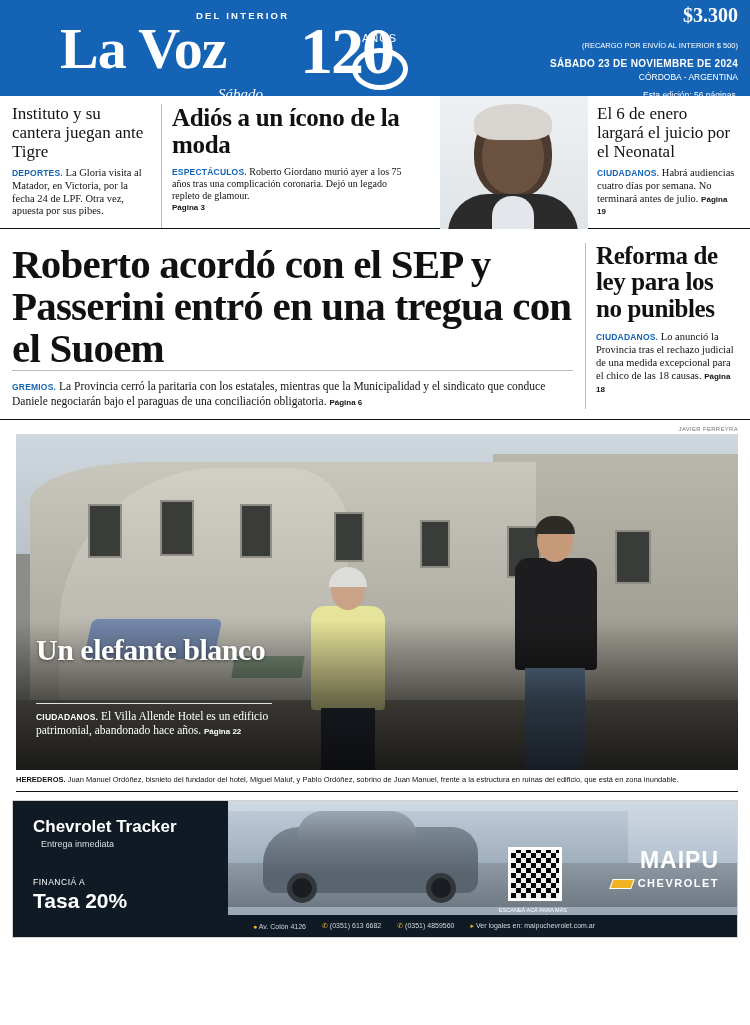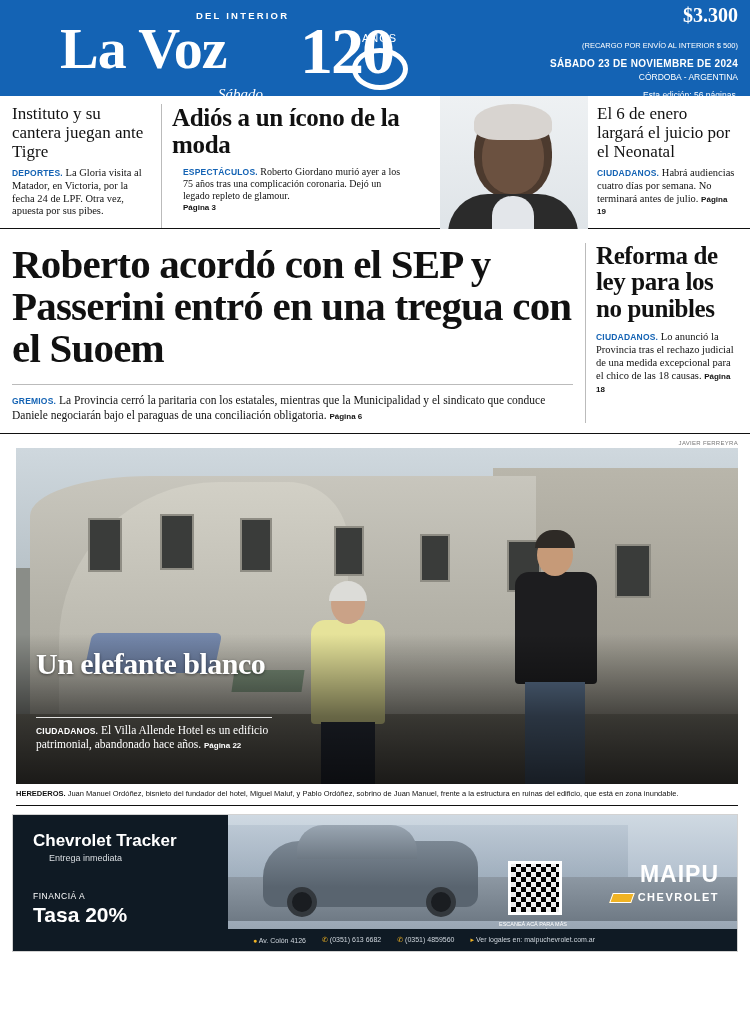--- a/index.html
+++ b/index.html
@@ -109,21 +109,21 @@
 
   .kicker {
     font-family:"Liberation Sans", sans-serif;
     font-size:8.5px; font-weight:700; color:#1463b4;
     letter-spacing:.2px;
   }
   .t-body {
     font-size:10.5px; line-height:1.22; margin-top:6px; text-align:left;
   }
   .t-body2 {
-    font-size:10px; line-height:1.22; margin-top:8px;margin-left:11px;
+    font-size:10px; line-height:1.22; margin-top:8px;
   }
   .pagina { font-family:"Liberation Sans", sans-serif; font-size:8px; font-weight:700; }
 
   
   .portrait {
     position:absolute; right:-2px; top:-8px;
     width:148px; height:133px;
     overflow:hidden;
   }
   .portrait .sky { position:absolute; inset:0; background:linear-gradient(#eef1f3,#dfe4e8); }
@@ -153,21 +153,21 @@
     display:flex;
     padding:14px 12px 10px 12px;
     border-bottom:1.5px solid #111;
   }
   .mb-left { flex:1; padding-right:12px; border-right:1px solid #bbb; }
   .mb-right { width:152px; padding-left:10px; }
   .mb-headline {
     font-size:41px; line-height:1.03; font-weight:700; letter-spacing:-.8px;
   }
   .mb-lead {
-    margin-top:14px; padding-top:8px; border-top:1px solid #bbb;
+    padding-top:8px; border-top:1px solid #bbb;
     font-size:11.5px; line-height:1.3;
   }
   .mb-rhead {
     font-size:25px; line-height:1.05; font-weight:700; letter-spacing:-.4px;
   }
   .mb-rbody { font-size:10.5px; line-height:1.25; margin-top:8px; }
 
   
   .photoblock { position:relative; margin:6px 12px 0 16px; }
   .credit-top {
@@ -283,21 +283,21 @@
     position:absolute; bottom:-10px; width:30px; height:30px;
     background:#1a1d21; border-radius:50%; border:5px solid #33383d;
   }
   .ad-w1 { left:24px; } .ad-w2 { right:22px; }
   .ad-title {
     position:absolute; left:20px; top:16px; color:#fff;
     font-family:"Liberation Sans", sans-serif;
     font-size:17px; font-weight:700;
   }
   .ad-sub {
-    position:absolute; left:36px; top:38px; color:#d9dde1;
+    position:absolute; left:28px; top:38px; color:#d9dde1;
     font-family:"Liberation Sans", sans-serif; font-size:9px;
   }
   .ad-fin {
     position:absolute; left:20px; top:76px; color:#fff;
     font-family:"Liberation Sans", sans-serif; font-size:8.5px; letter-spacing:.5px;
   }
   .ad-tasa {
     position:absolute; left:20px; top:88px; color:#fff;
     font-family:"Liberation Sans", sans-serif; font-size:21px; font-weight:700;
   }

